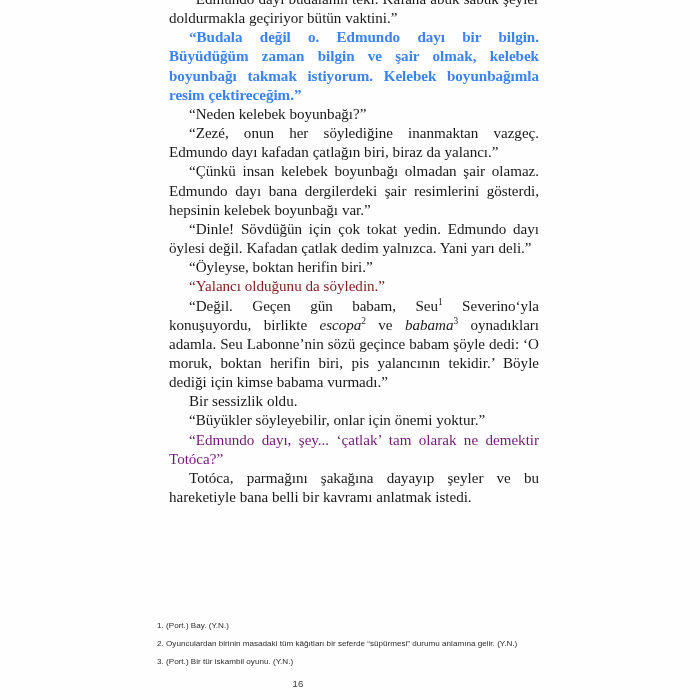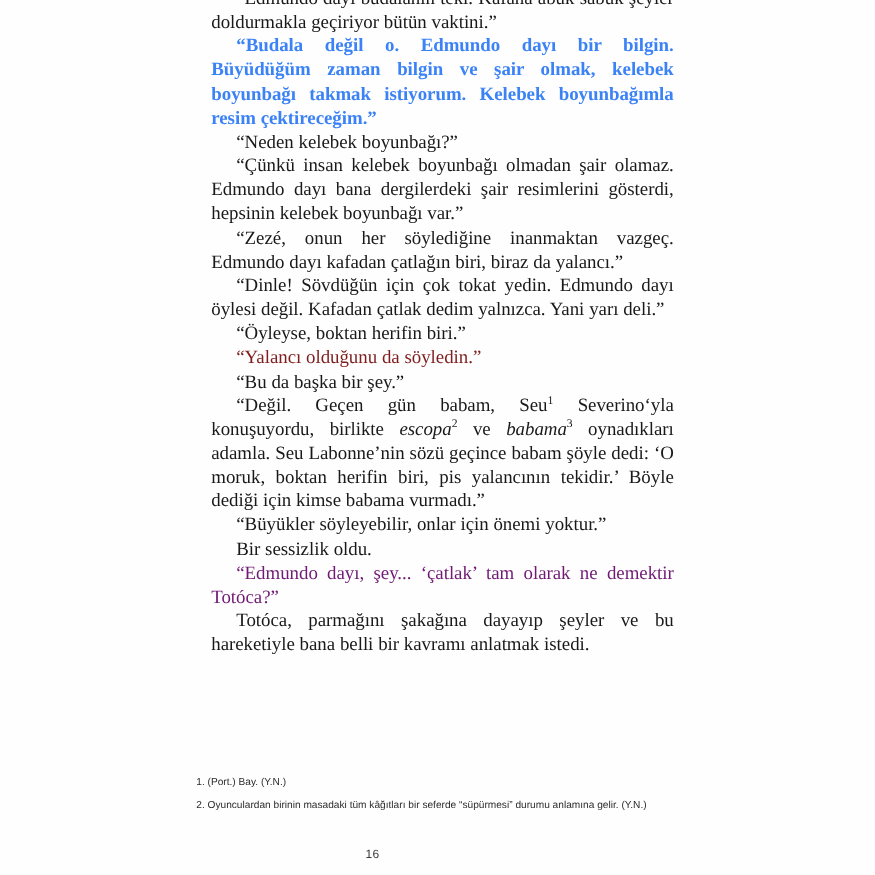--- a/index.html
+++ b/index.html
@@ -98,34 +98,34 @@
 </head>
 <body style="background: rgb(254, 254, 254);">
 
 <div class="page">
 
   <div class="body-block">
 
     <p class="para" style="color: rgb(25, 25, 25);">“Edmundo dayı budalanın teki. Kafana abuk sabuk şeyler doldurmakla geçiriyor bütün vaktini.”</p>
     <p class="para" style="color: #3b82f6; font-weight: bold;">“Budala değil o. Edmundo dayı bir bilgin. Büyüdüğüm zaman bilgin ve şair olmak, kelebek boyunbağı takmak istiyorum. Kelebek boyunbağımla resim çektireceğim.”</p>
     <p class="para" style="color: rgb(25, 25, 25);">“Neden kelebek boyunbağı?”</p>
+    <p class="para" style="color: rgb(25, 25, 25);">“Zezé, onun her söylediğine inanmaktan vazgeç. Edmundo dayı kafadan çatlağın biri, biraz da yalancı.”</p>
     <p class="para" style="color: rgb(25, 25, 25);">“Çünkü insan kelebek boyunbağı olmadan şair olamaz. Edmundo dayı bana dergilerdeki şair resimlerini gösterdi, hepsinin kelebek boyunbağı var.”</p>
-    <p class="para" style="color: rgb(25, 25, 25);">“Zezé, onun her söylediğine inanmaktan vazgeç. Edmundo dayı kafadan çatlağın biri, biraz da yalancı.”</p>
     <p class="para" style="color: rgb(25, 25, 25);">“Dinle! Sövdüğün için çok tokat yedin. Edmundo dayı öylesi değil. Kafadan çatlak dedim yalnızca. Yani yarı deli.”</p>
     <p class="para" style="color: rgb(25, 25, 25);">“Öyleyse, boktan herifin biri.”</p>
     <p class="para" style="color: #7f1d1d;">“Yalancı olduğunu da söyledin.”</p>
-    <p class="para" style="color: rgb(25, 25, 25);">“Bu da başka bir şey.”</p>
     <p class="para" style="color: rgb(25, 25, 25);">“Değil. Geçen gün babam, Seu<sup class="fn">1</sup> Severino‘yla konuşuyordu, birlikte <i>escopa</i><sup class="fn">2</sup> ve <i>babama</i><sup class="fn">3</sup> oynadıkları adamla. Seu Labonne’nin sözü geçince babam şöyle dedi: ‘O moruk, boktan herifin biri, pis yalancının tekidir.’ Böyle dediği için kimse babama vurmadı.”</p>
+    <p class="para" style="color: rgb(25, 25, 25);">Bir sessizlik oldu.</p>
     <p class="para" style="color: rgb(25, 25, 25);">“Büyükler söyleyebilir, onlar için önemi yoktur.”</p>
-    <p class="para" style="color: rgb(25, 25, 25);">Bir sessizlik oldu.</p>
     <p class="para" style="color: #701a75;">“Edmundo dayı, şey... ‘çatlak’ tam olarak ne demektir Totóca?”</p>
     <p class="para" style="color: rgb(25, 25, 25);">Totóca, parmağını şakağına dayayıp şeyler ve bu hareketiyle bana belli bir kavramı anlatmak istedi.</p>
 
   </div>
 
   <div class="footnotes">
     <p class="footnote single">1. (Port.) Bay. (Y.N.)</p>
     <p class="footnote">2. Oyunculardan birinin masadaki tüm kâğıtları bir seferde “süpürmesi” durumu anlamına gelir. (Y.N.)</p>
+    <p class="footnote single">3. (Port.) Bir tür iskambil oyunu. (Y.N.)</p>
   </div>
 
   <div class="folio">16</div>
 
 </div>
 
 </body></html>

